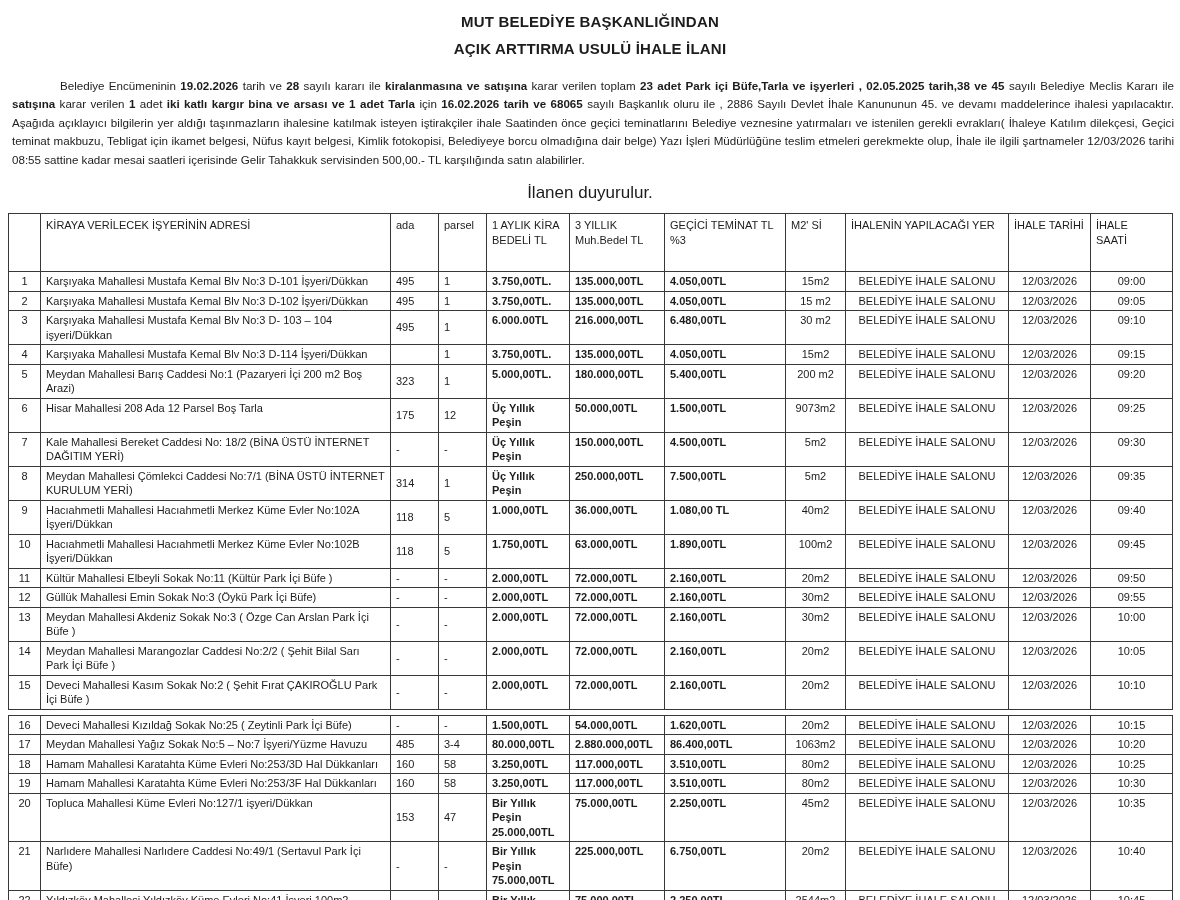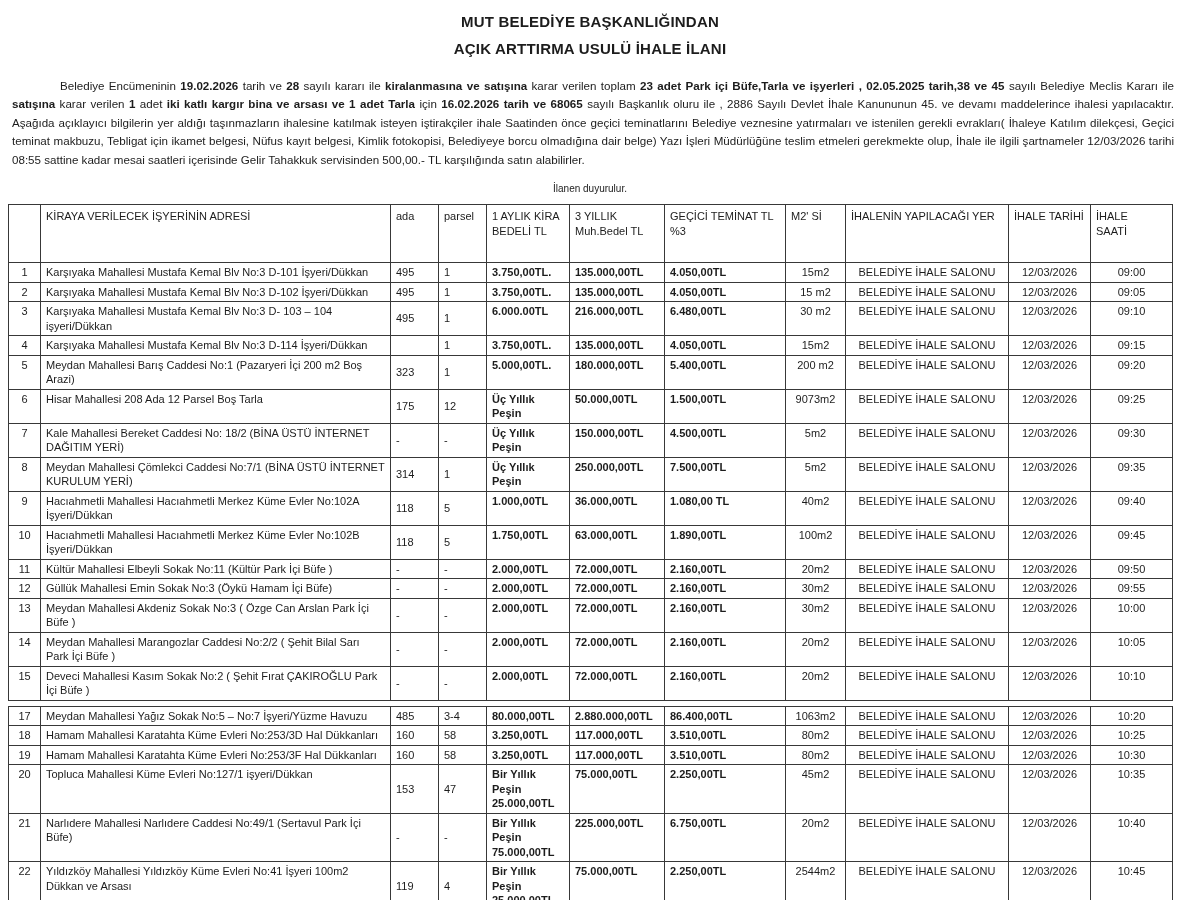--- a/index.html
+++ b/index.html
@@ -15,21 +15,21 @@
   .title-line { font-size:15px; font-weight:700; letter-spacing:.2px; }
   .title-line + .title-line { margin-top:10px; }
 
   .intro {
     margin:20px 6px 0 12px;
     font-size:11.6px; line-height:18.4px;
     text-align:justify; text-indent:48px;
   }
   .intro b { font-weight:700; }
 
-  .announce { text-align:center; font-size:10px; margin-top:14px; }
+  .announce { text-align:center; font-size:17px; margin-top:14px; }
 
   .table-area { margin:10px 8px 0 8px; }
   table { border-collapse:collapse; table-layout:fixed; width:1164px; }
   table + table { margin-top:5px; }
   th, td {
     border:1px solid #383838;
     font-size:11px; line-height:14.5px;
     padding:2px 5px;
     vertical-align:top;
     white-space:pre-line;
@@ -229,21 +229,21 @@
             <td class="c4">2.000,00TL</td>
             <td class="c5">72.000,00TL</td>
             <td class="c6">2.160,00TL</td>
             <td class="c7">20m2</td>
             <td class="c8">BELEDİYE İHALE SALONU</td>
             <td class="c9">12/03/2026</td>
             <td class="c10">09:50</td>
           </tr>
           <tr>
             <td class="c0">12</td>
-            <td class="c1">Güllük Mahallesi Emin Sokak No:3 (Öykü Hamam İçi Büfe)</td>
+            <td class="c1">Güllük Mahallesi Emin Sokak No:3 (Öykü Park İçi Büfe)</td>
             <td class="c2">-</td>
             <td class="c3">-</td>
             <td class="c4">2.000,00TL</td>
             <td class="c5">72.000,00TL</td>
             <td class="c6">2.160,00TL</td>
             <td class="c7">30m2</td>
             <td class="c8">BELEDİYE İHALE SALONU</td>
             <td class="c9">12/03/2026</td>
             <td class="c10">09:55</td>
           </tr>
@@ -297,20 +297,33 @@
           <col style="width: 83px;">
           <col style="width: 95px;">
           <col style="width: 121px;">
           <col style="width: 60px;">
           <col style="width: 163px;">
           <col style="width: 82px;">
           <col style="width: 82px;">
         </colgroup>
         <tbody>
           <tr>
+            <td class="c0">16</td>
+            <td class="c1">Deveci Mahallesi Kızıldağ Sokak No:25 ( Zeytinli Park İçi Büfe)</td>
+            <td class="c2">-</td>
+            <td class="c3">-</td>
+            <td class="c4">1.500,00TL</td>
+            <td class="c5">54.000,00TL</td>
+            <td class="c6">1.620,00TL</td>
+            <td class="c7">20m2</td>
+            <td class="c8">BELEDİYE İHALE SALONU</td>
+            <td class="c9">12/03/2026</td>
+            <td class="c10">10:15</td>
+          </tr>
+          <tr>
             <td class="c0">17</td>
             <td class="c1">Meydan Mahallesi Yağız Sokak No:5 – No:7 İşyeri/Yüzme Havuzu</td>
             <td class="c2">485</td>
             <td class="c3">3-4</td>
             <td class="c4">80.000,00TL</td>
             <td class="c5">2.880.000,00TL</td>
             <td class="c6">86.400,00TL</td>
             <td class="c7">1063m2</td>
             <td class="c8">BELEDİYE İHALE SALONU</td>
             <td class="c9">12/03/2026</td>

